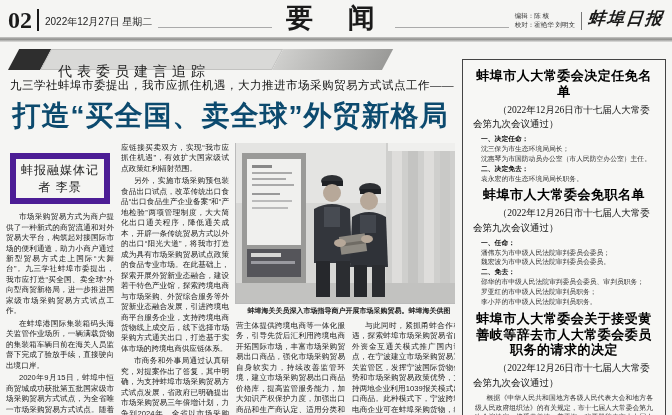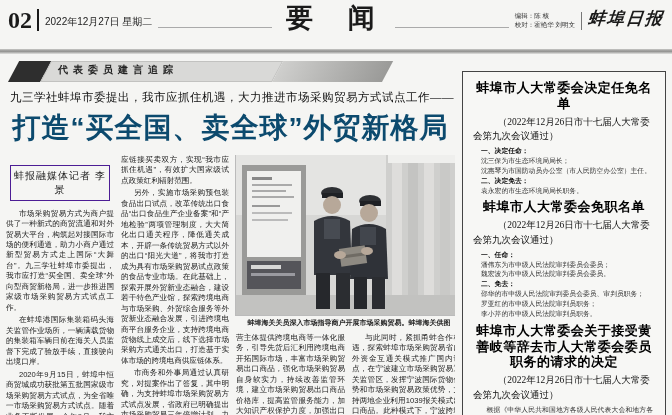--- a/index.html
+++ b/index.html
@@ -1,19 +1,19 @@
 <!DOCTYPE html>
 <html><head>
 <meta charset="utf-8">
 <style>
   html,body{margin:0;padding:0;background:#888;}
   .page{position:relative;width:672px;height:415px;background:#f5f5f3;overflow:hidden;
         font-family:"Liberation Sans",sans-serif;color:#1a1a1a;box-sizing:border-box;}
   
-  .masthead{display:flex;align-items:flex-end;padding:3px 8px 16px 8px;height:29px;}
+  .masthead{display:flex;align-items:flex-end;padding:3px 8px 4px 8px;height:29px;}
   .page-num{font-family:"Liberation Serif",serif;font-weight:bold;font-size:24px;line-height:1;}
   .mast-vline{width:2px;height:22px;background:#1a1a1a;margin:0 6px 1px 5px;}
   .mast-date{font-size:10px;color:#222;white-space:nowrap;padding-bottom:3px;}
   .mast-rule{flex:1;border-bottom:1px solid #aaa;margin:0 6px 4px 6px;height:1px;}
   .section-title{font-family:"Liberation Serif",serif;font-weight:bold;font-size:27px;
                  letter-spacing:14px;line-height:1;margin:0 0 0 8px;padding-right:0;text-align:center;}
   .editor-block{font-size:6.5px;color:#333;line-height:1.5;white-space:nowrap;padding-bottom:2px;}
   .mast-vline2{width:1px;height:18px;background:#777;margin:0 6px 2px 6px;}
   .paper-logo{font-family:"Liberation Serif",serif;font-weight:bold;font-style:italic;
               font-size:17px;letter-spacing:2px;transform:skewX(-6deg);padding-bottom:2px;white-space:nowrap;}
@@ -24,31 +24,31 @@
   
   .tag-row{position:relative;height:21px;margin:3px 0 6px 0;}
   .tag-dark{position:absolute;left:2px;top:0;width:38px;height:21px;background:#2e2e2e;
             transform:skewX(-28deg);transform-origin:bottom left;}
   .tag-light{position:absolute;left:34px;top:0;width:232px;height:21px;background:#d9d9d7;
              transform:skewX(-28deg);transform-origin:bottom left;
              box-shadow:inset 0 0 0 1px #c2c2c0;}
   .tag-tail{position:absolute;left:266px;top:0;width:110px;height:21px;
             background:linear-gradient(90deg,#cfcfcd,#9a9a98);transform:skewX(-28deg);
             transform-origin:bottom left;}
-  .tag-text{position:absolute;left:52px;top:2px;font-weight:bold;font-size:10px;
+  .tag-text{position:absolute;left:52px;top:14px;font-weight:normal;font-size:14px;
             letter-spacing:5px;color:#222;}
   .kicker{font-family:Liberation Serif, serif;font-size:11.5px;color:#111;
           margin:8px 2px 4px 4px;letter-spacing:0.5px;white-space:nowrap;}
   .headline{font-weight:900;font-size:28px;letter-spacing:1px;text-align:center;
             margin:2px 0 8px 0;color:#0c4a6e;}
   .cols{display:flex;gap:7px;height:272px;overflow:hidden;}
   .tcol{width:108px;flex:none;overflow:hidden;font-size:7.6px;line-height:1.38;
         text-align:justify;color:#222;}
   .tcol p{margin:0 0 2px 0;text-indent:1.7em;}
-  .byline-box{border:1px solid #4c1d95;padding:3px 2px;text-align:center;font-size:10px;
+  .byline-box{border:6px solid #4c1d95;padding:3px 2px;text-align:center;font-size:12px;
               margin:10px 4px 8px 4px;letter-spacing:1px;}
   .photo-zone{width:226px;flex:none;}
   .photo-frame{width:226px;height:160px;background:#dcdcda;overflow:hidden;
                box-shadow:0 0 0 1px #bbb;}
   .photo-caption{font-size:7px;font-weight:bold;text-align:center;margin:3px 0 5px 0;color:#222;}
   .photo-cols{display:flex;gap:7px;height:92px;overflow:hidden;}
   .photo-cols .tcol{width:109px;}
   
   .right-zone{flex:1;border:1px solid #444;background:#f7f7f5;padding:5px 8px;
               overflow:hidden;height:351px;margin-top:13px;}

